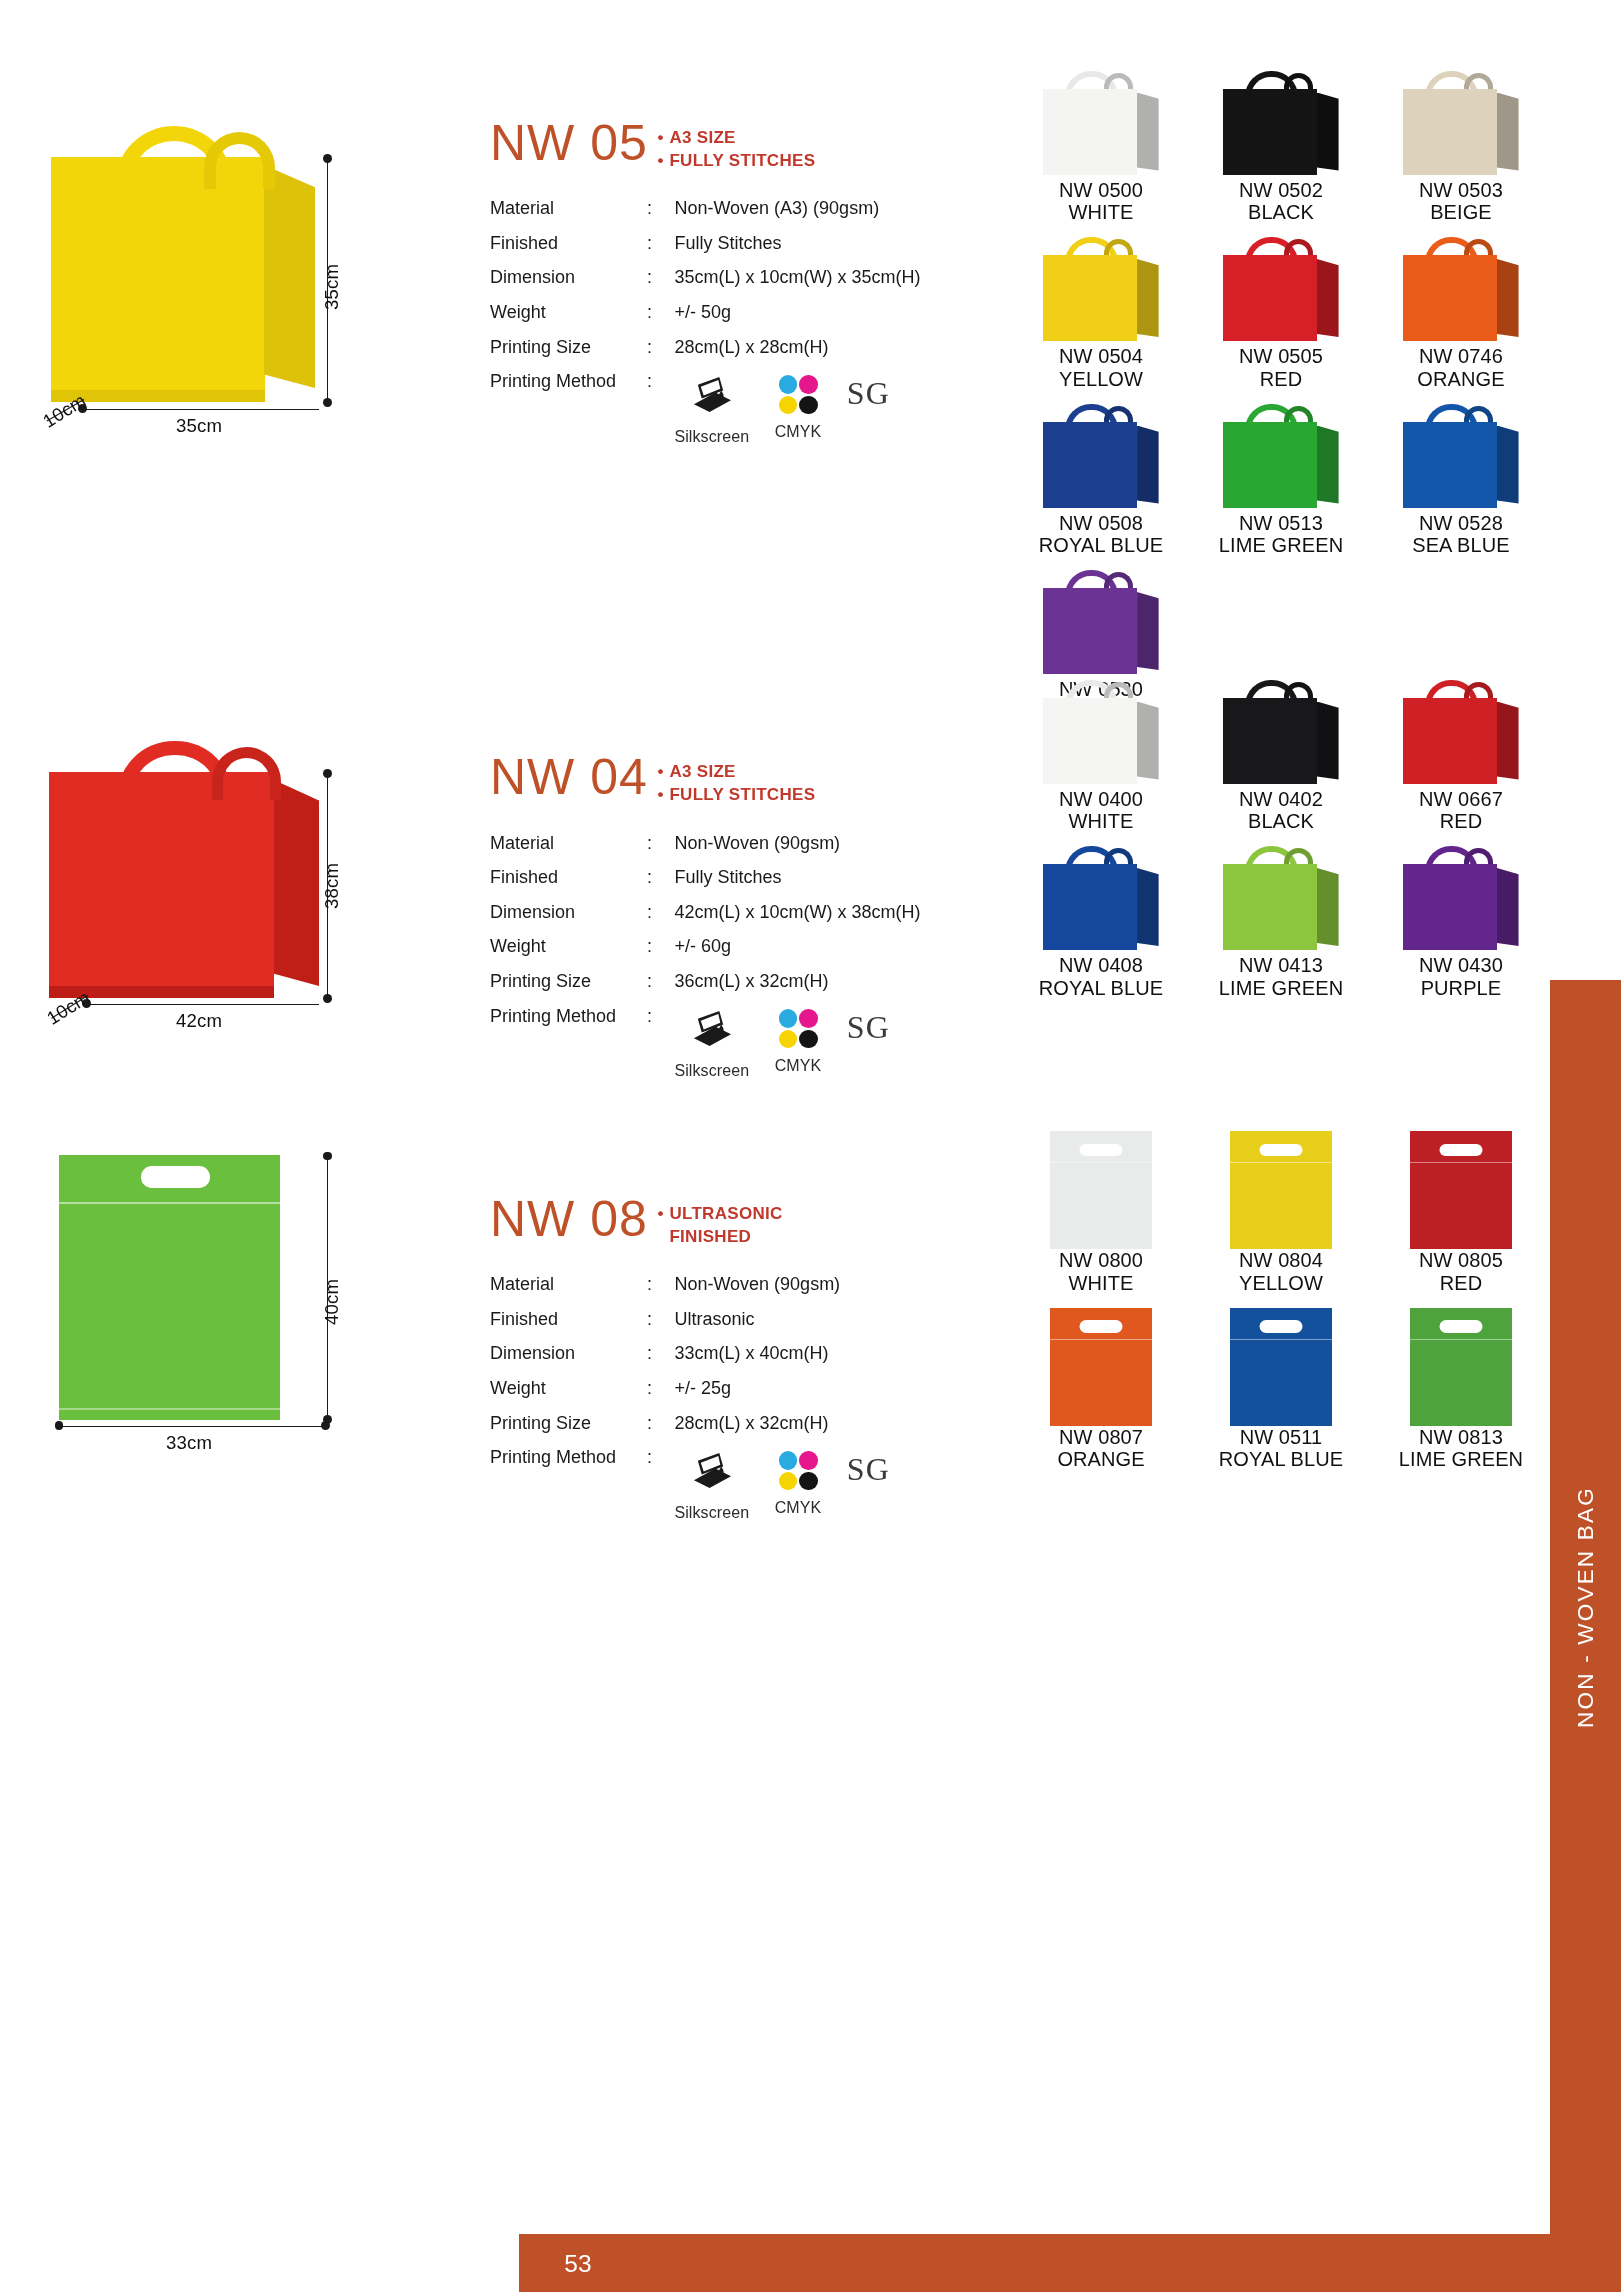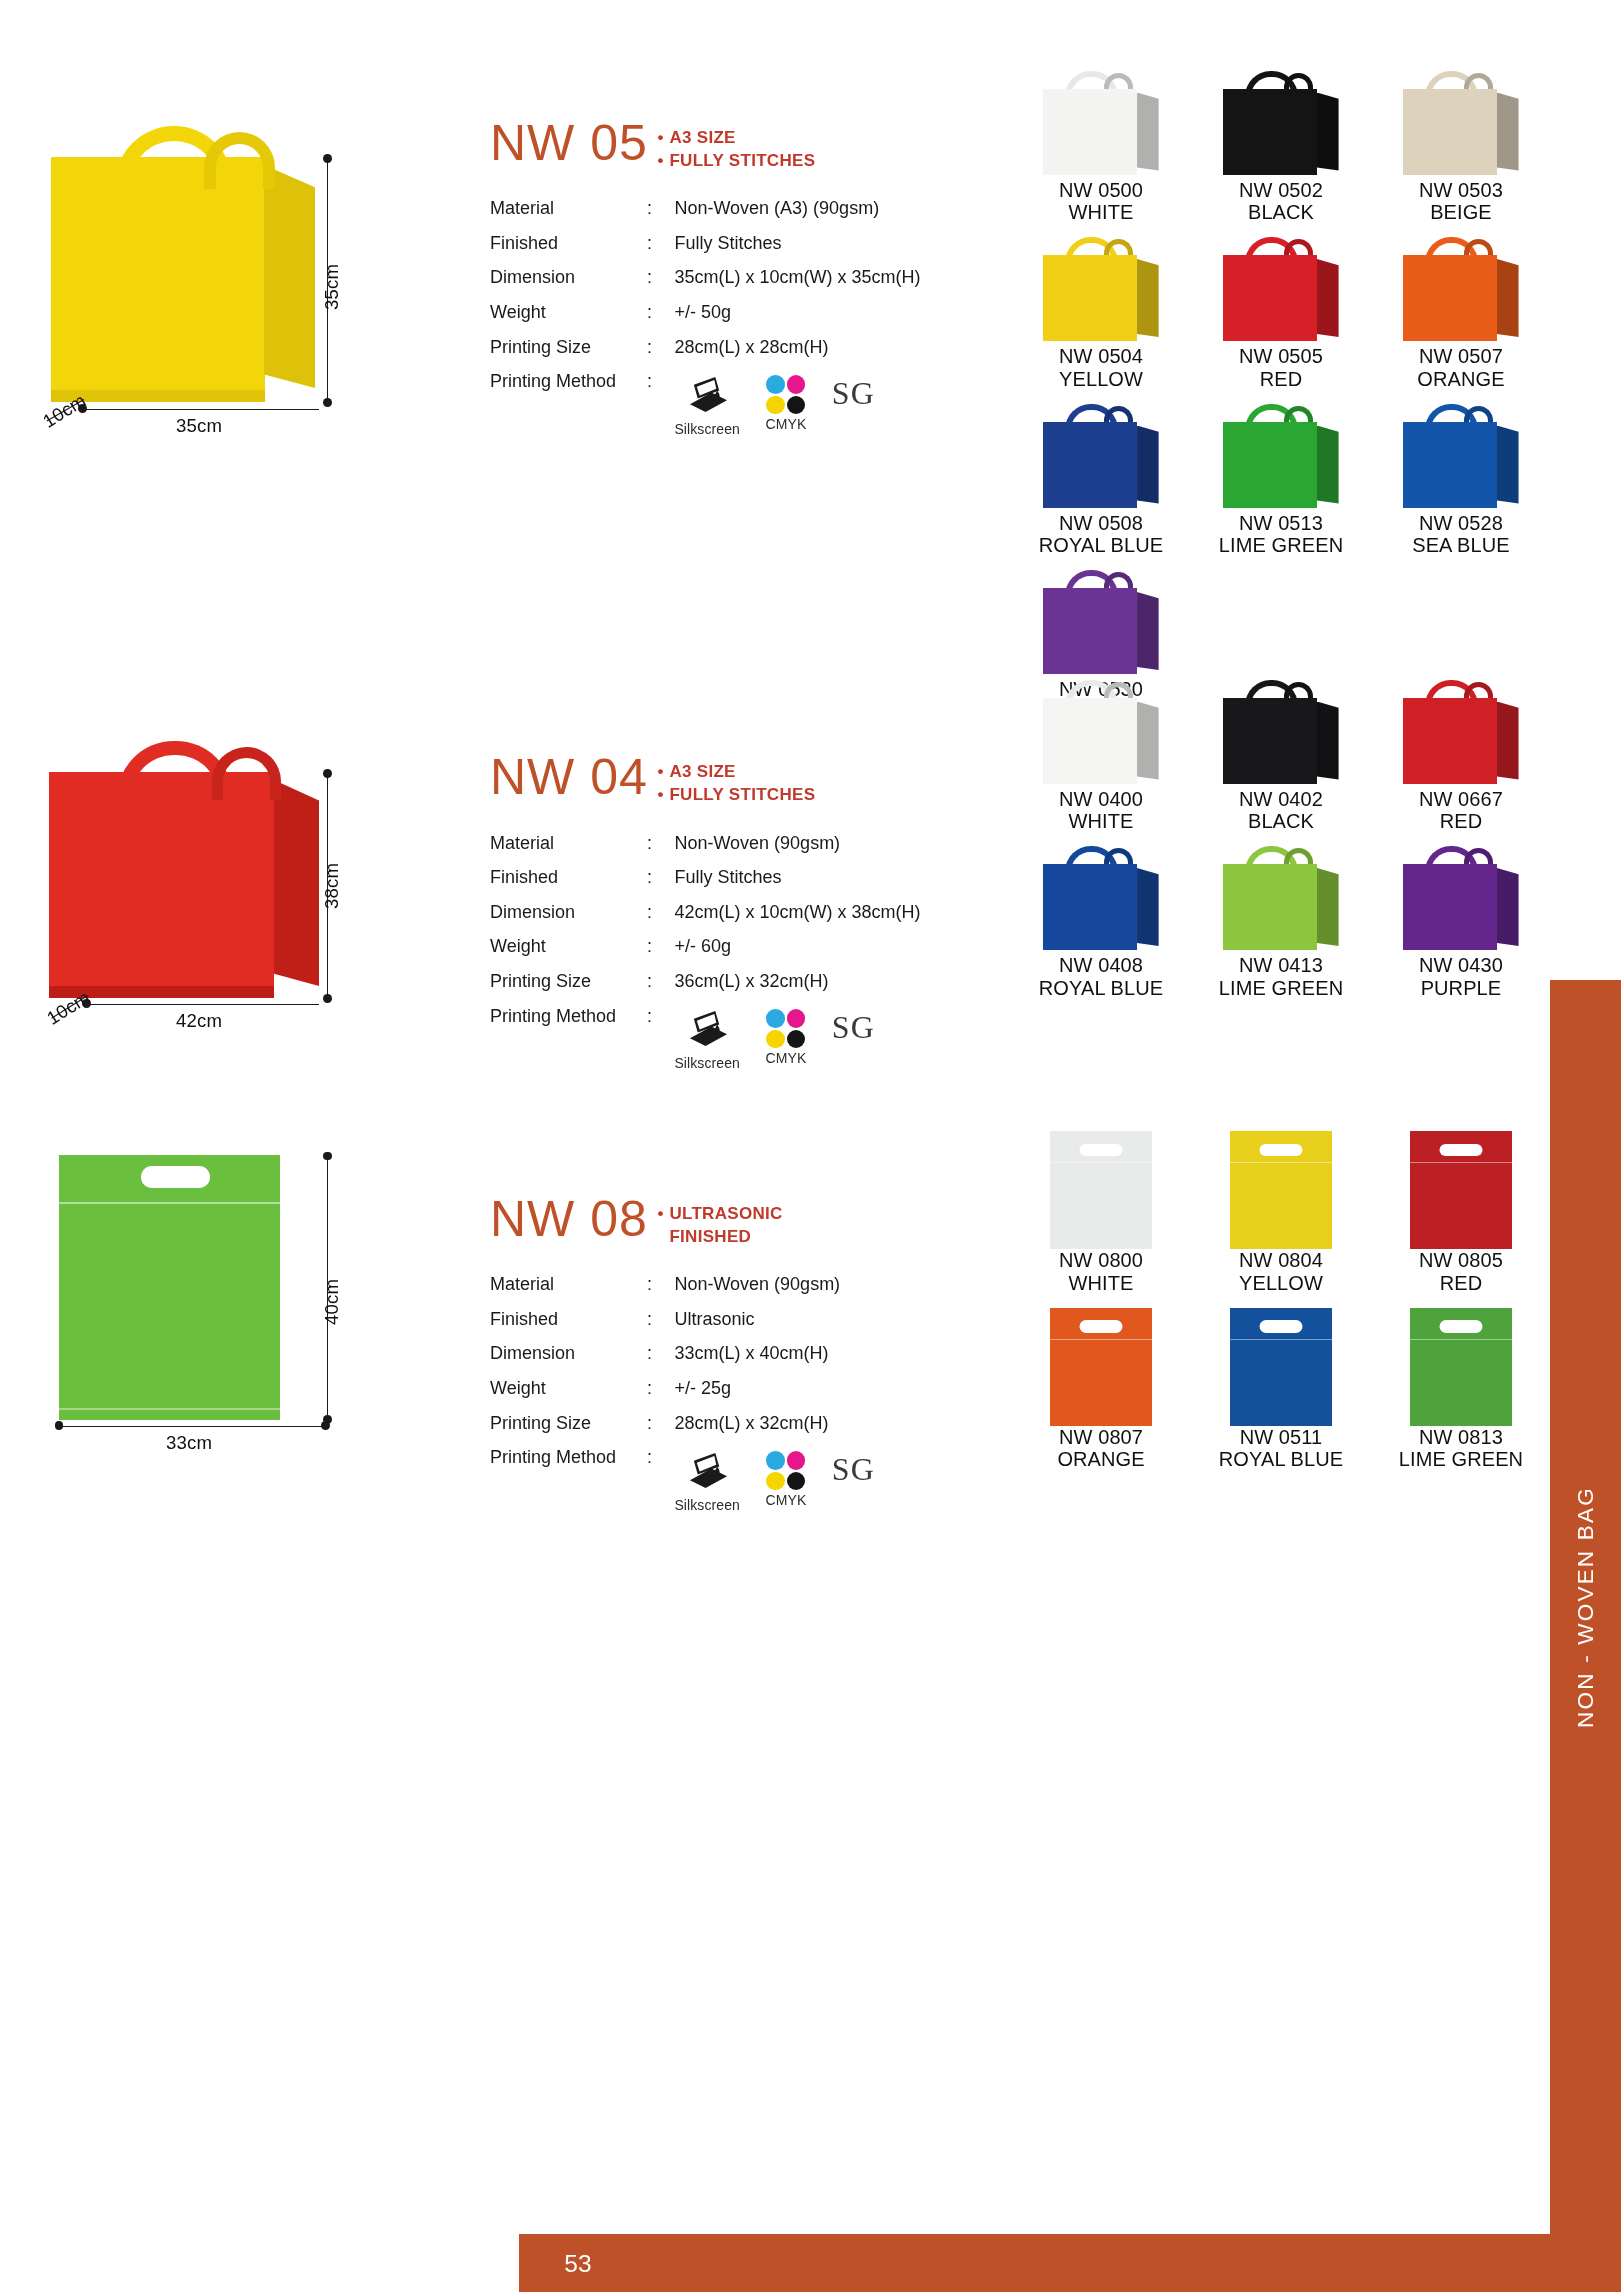--- a/index.html
+++ b/index.html
@@ -40,21 +40,21 @@
   
   table.specs { border-collapse:collapse; width:100%; }
   table.specs td { font-size:18px; color:#1a1a1a; padding:7.4px 0; vertical-align:top; line-height:1.1; }
   td.k { width:157px; }
   td.c { width:27.4px; text-align:left; }
   td.v { white-space:nowrap; }
 
   
   .pm { display:flex; align-items:flex-start; gap:25.5px; padding-top:2.9px; }
   .pm-item { text-align:center; }
-  .pm-cap { font-size:14px; color:#2b2b2b; margin-top:3px; letter-spacing:0.1px; }
+  .pm-cap { font-size:16px; color:#2b2b2b; margin-top:9px; letter-spacing:0.1px; }
   .cmyk { width:39px; height:39px; position:relative; margin:0 auto; }
   .cmyk i { position:absolute; width:18.6px; height:18.6px; border-radius:50%; }
   .cmyk i.c { left:0; top:0; background:#29abe2; }
   .cmyk i.m { right:0; top:0; background:#e6168c; }
   .cmyk i.y { left:0; bottom:0; background:#f5d400; }
   .cmyk i.k { right:0; bottom:0; background:#141414; }
   .sg { font-family:"Liberation Serif", serif; font-size:32px; color:#3a3a3a; line-height:1; letter-spacing:1px; }
 
   
   .sgrid { display:grid; grid-template-columns: repeat(3, 1fr); column-gap:5.9px; row-gap:0px; }
@@ -240,21 +240,21 @@
             <div class="scap">NW 0505</div>
             <div class="scap" style="margin-bottom: 13.7px;">RED</div>
           </div>
           <div class="scell">
             <div class="tote">
               <div class="handle" style="border-color:#ea5c19"></div>
               <div class="sh" style="border-color:#ea5c19"></div>
               <div class="front" style="background:#ea5c19"></div>
               <div class="side" style="background:#ea5c19"></div>
             </div>
-            <div class="scap">NW 0507</div>
+            <div class="scap">NW 0746</div>
             <div class="scap" style="margin-bottom: 13.7px;">ORANGE</div>
           </div>
           <div class="scell">
             <div class="tote">
               <div class="handle" style="border-color:#1d3f8f"></div>
               <div class="sh" style="border-color:#1d3f8f"></div>
               <div class="front" style="background:#1d3f8f"></div>
               <div class="side" style="background:#1d3f8f"></div>
             </div>
             <div class="scap">NW 0508</div>

